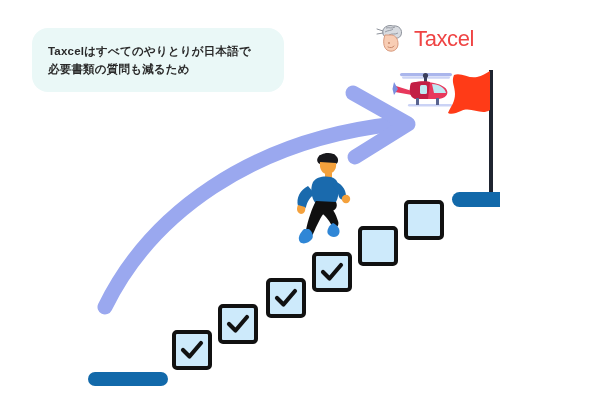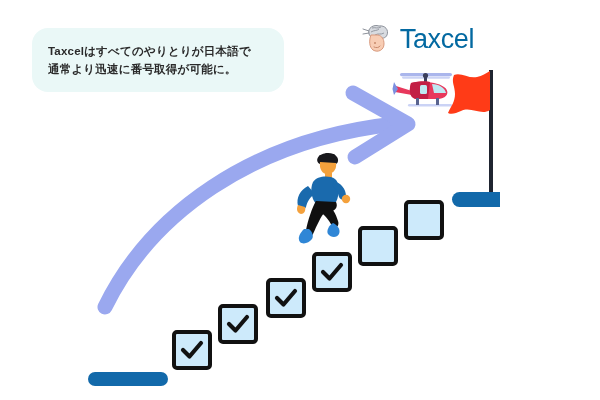--- a/index.html
+++ b/index.html
@@ -42,22 +42,22 @@
   
   #brand {
     position: absolute;
     right: 26px;
     top: 22px;
     display: flex;
     align-items: center;
     gap: 6px;
   }
   #brand .brand-text {
-    font-size: 27px;
-    color: #0369a1;
+    font-size: 22px;
+    color: #ef4444;
     font-weight: 400;
     letter-spacing: -0.4px;
     line-height: 1;
   }
 
   
   #curve-arrow {
     position: absolute;
     left: 0;
     top: 0;
@@ -102,21 +102,21 @@
 
 <div id="canvas">
 
   <svg id="curve-arrow" viewBox="0 0 600 400" xmlns="http://www.w3.org/2000/svg">
     <path d="M 105 307 C 150 215, 250 140, 395 124" fill="none" stroke="#9aa8ef" stroke-width="15" stroke-linecap="round"></path>
     <path d="M 353 93 L 408 124 L 355 157" fill="none" stroke="#9aa8ef" stroke-width="15" stroke-linecap="round" stroke-linejoin="round"></path>
   </svg>
 
   <div id="info-bubble">
     <div class="line">Taxcelはすべてのやりとりが日本語で</div>
-    <div class="line">通常より迅速に番号取得が可能に。</div>
+    <div class="line">必要書類の質問も減るため</div>
   </div>
 
   <div id="brand">
     <svg width="34" height="34" viewBox="0 0 34 34" xmlns="http://www.w3.org/2000/svg">
 
       <path d="M9 12 C7 6, 14 2, 19 4 C25 3, 29 8, 27 13 C26 16, 22 17, 18 16 C13 16, 10 15, 9 12 Z" fill="#d8dbe0" stroke="#8d929b" stroke-width="1"></path>
       <path d="M11 10 C14 8, 17 9, 19 7" fill="none" stroke="#8d929b" stroke-width="0.9"></path>
       <path d="M15 13 C18 11, 21 13, 24 11" fill="none" stroke="#8d929b" stroke-width="0.9"></path>
       <path d="M12 6 C15 5, 18 7, 21 5" fill="none" stroke="#8d929b" stroke-width="0.9"></path>
 

